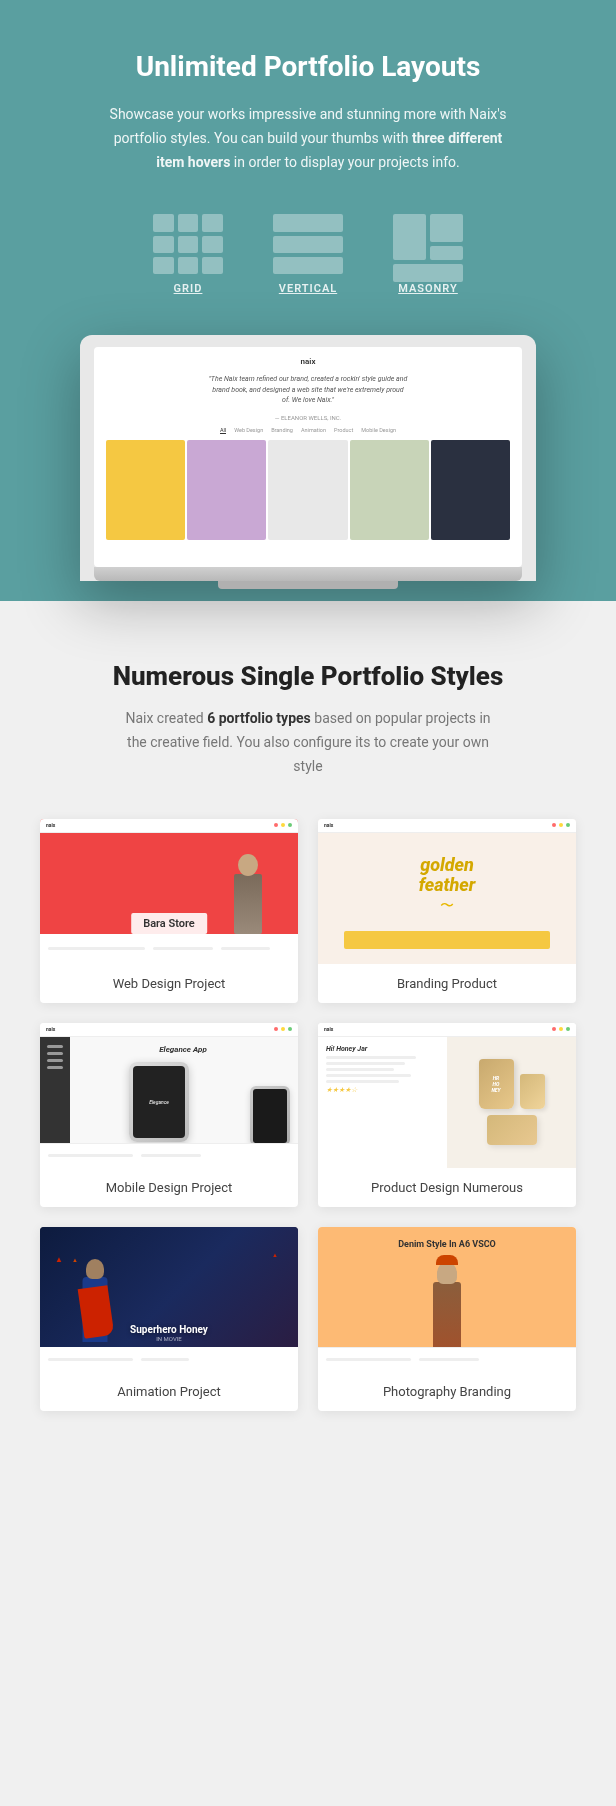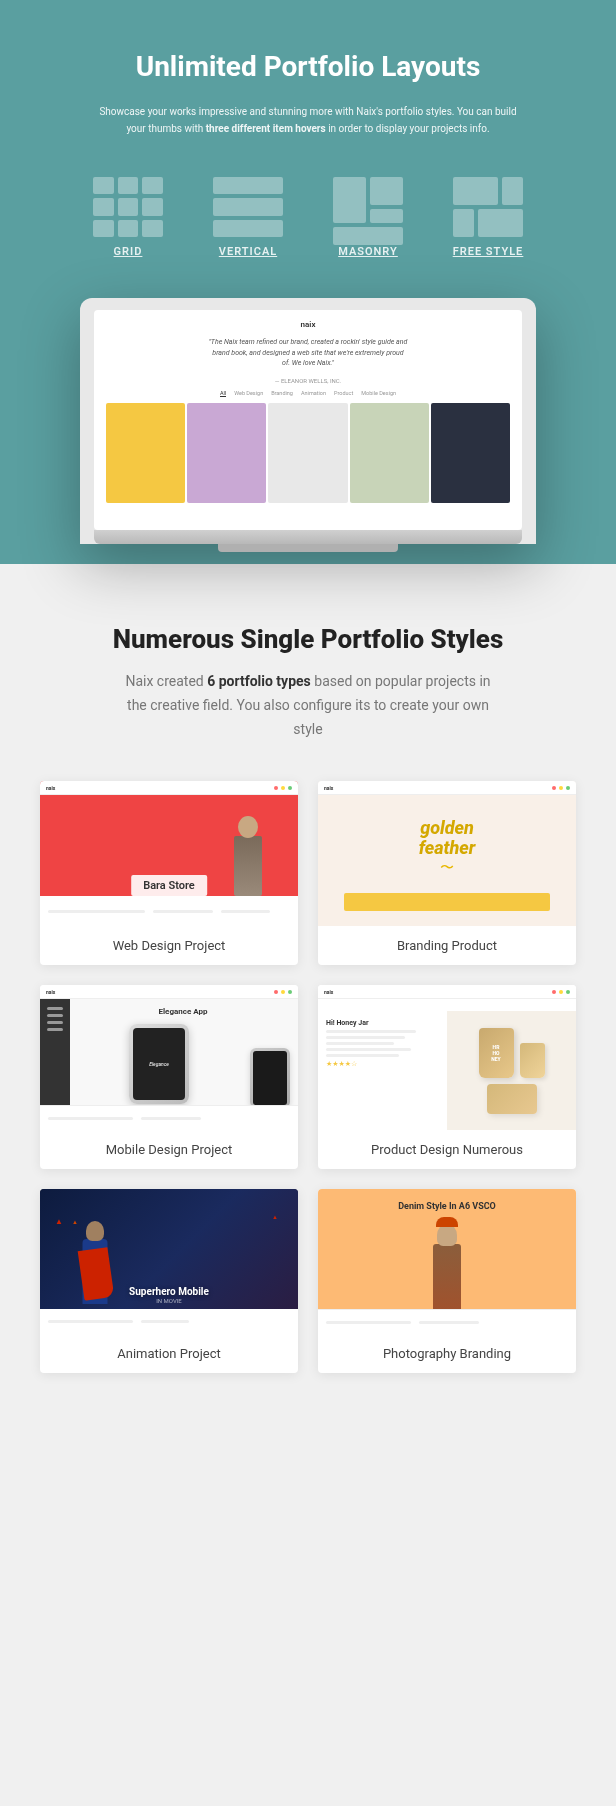--- a/index.html
+++ b/index.html
@@ -17,21 +17,21 @@
       text-align: center;
     }
     .hero-title {
       color: #fff;
       font-size: 28px;
       font-weight: 700;
       margin-bottom: 20px;
     }
     .hero-subtitle {
       color: rgba(255,255,255,0.9);
-      font-size: 10px;
+      font-size: 14px;
       line-height: 1.7;
       max-width: 420px;
       margin: 0 auto 40px auto;
     }
     .hero-subtitle strong {
       font-weight: 700;
     }
 
     
     .layout-options {
@@ -325,20 +325,21 @@
     }
     .mobile-content {
       padding: 8px 8px 8px 36px;
     }
     .mobile-app-title {
       font-size: 8px;
       font-weight: 700;
       color: #333;
       margin-bottom: 4px;
       text-align: center;
+      font-style: italic;
     }
     .mobile-mockup {
       width: 60px;
       height: 80px;
       background: linear-gradient(135deg, #ddd, #bbb);
       border-radius: 8px;
       margin: 4px auto;
       position: relative;
       overflow: hidden;
       box-shadow: 0 2px 8px rgba(0,0,0,0.2);
@@ -556,29 +557,20 @@
     <div class="layout-option">
       <div class="layout-icon masonry-icon" style="display:grid;grid-template-columns:1fr 1fr;grid-template-rows:28px 14px 18px;gap:4px;">
         <div class="layout-cell" style="grid-row:span 2;"></div>
         <div class="layout-cell"></div>
         <div class="layout-cell"></div>
         <div class="layout-cell" style="grid-column:span 2;"></div>
       </div>
       <div class="layout-label">MASONRY</div>
     </div>
 
-    <div class="layout-option">
-      <div class="layout-icon freestyle-icon" style="display:grid;grid-template-columns:1fr 1fr 1fr;grid-template-rows:1fr 1fr;gap:4px;height:60px;">
-        <div class="layout-cell" style="grid-column:span 2;"></div>
-        <div class="layout-cell"></div>
-        <div class="layout-cell"></div>
-        <div class="layout-cell" style="grid-column:span 2;"></div>
-      </div>
-      <div class="layout-label">FREE STYLE</div>
-    </div>
   </div>
 
   <div class="laptop-container">
     <div class="laptop-wrapper">
       <div class="laptop-body">
         <div class="laptop-screen">
           <div class="laptop-screen-content">
             <div class="screen-logo">naix</div>
             <div class="screen-quote">"The Naix team refined our brand, created a rockin' style guide and brand book, and designed a web site that we're extremely proud of. We love Naix."</div>
             <div class="screen-author">— ELEANOR WELLS, INC.</div>
@@ -707,21 +699,21 @@
     <div class="portfolio-card">
       <div class="portfolio-card-thumb card-product">
         <div class="card-naix-bar">
           <span class="naix-logo-sm">naix</span>
           <div class="naix-dots">
             <div class="naix-dot red"></div>
             <div class="naix-dot yellow"></div>
             <div class="naix-dot green"></div>
           </div>
         </div>
-        <div class="card-product-inner" style="padding-top:26px;">
+        <div class="card-product-inner" style="padding-top:14px;font-style:italic;">
           <div class="product-left">
             <div class="product-title">Hi! Honey Jar</div>
             <div class="product-line" style="width:80%;"></div>
             <div class="product-line" style="width:70%;"></div>
             <div class="product-line" style="width:60%;"></div>
             <div class="product-line" style="width:75%;"></div>
             <div class="product-line" style="width:65%;"></div>
             <div class="product-stars">★★★★☆</div>
           </div>
           <div class="product-right">
@@ -758,21 +750,21 @@
             <span style="color:#cc2200;font-size:6px;">▲</span>
           </div>
 
           <div style="position:absolute;bottom:30px;left:20px;width:70px;height:95px;">
             <div style="position:absolute;bottom:0;left:50%;transform:translateX(-50%);width:25px;height:65px;background:#1a3a8a;border-radius:4px 4px 0 0;"></div>
             <div style="position:absolute;bottom:5px;left:30%;width:30px;height:50px;background:#cc2200;border-radius:0 0 10px 2px;transform:rotate(-8deg);"></div>
             <div style="position:absolute;bottom:63px;left:50%;transform:translateX(-50%);width:18px;height:20px;background:#a08060;border-radius:50% 50% 35% 35%;"></div>
           </div>
 
           <div class="superhero-label">
-            <div class="superhero-label-text">Superhero Mobile</div>
+            <div class="superhero-label-text">Superhero Honey</div>
             <div class="superhero-sublabel">IN MOVIE</div>
           </div>
 
           <div style="position:absolute;bottom:0;left:0;right:0;height:25px;background:#fff;display:flex;align-items:center;padding:0 8px;gap:8px;">
             <div style="height:3px;width:35%;background:#eee;border-radius:2px;"></div>
             <div style="height:3px;width:20%;background:#eee;border-radius:2px;"></div>
           </div>
         </div>
       </div>
       <div class="portfolio-card-label">Animation Project</div>

